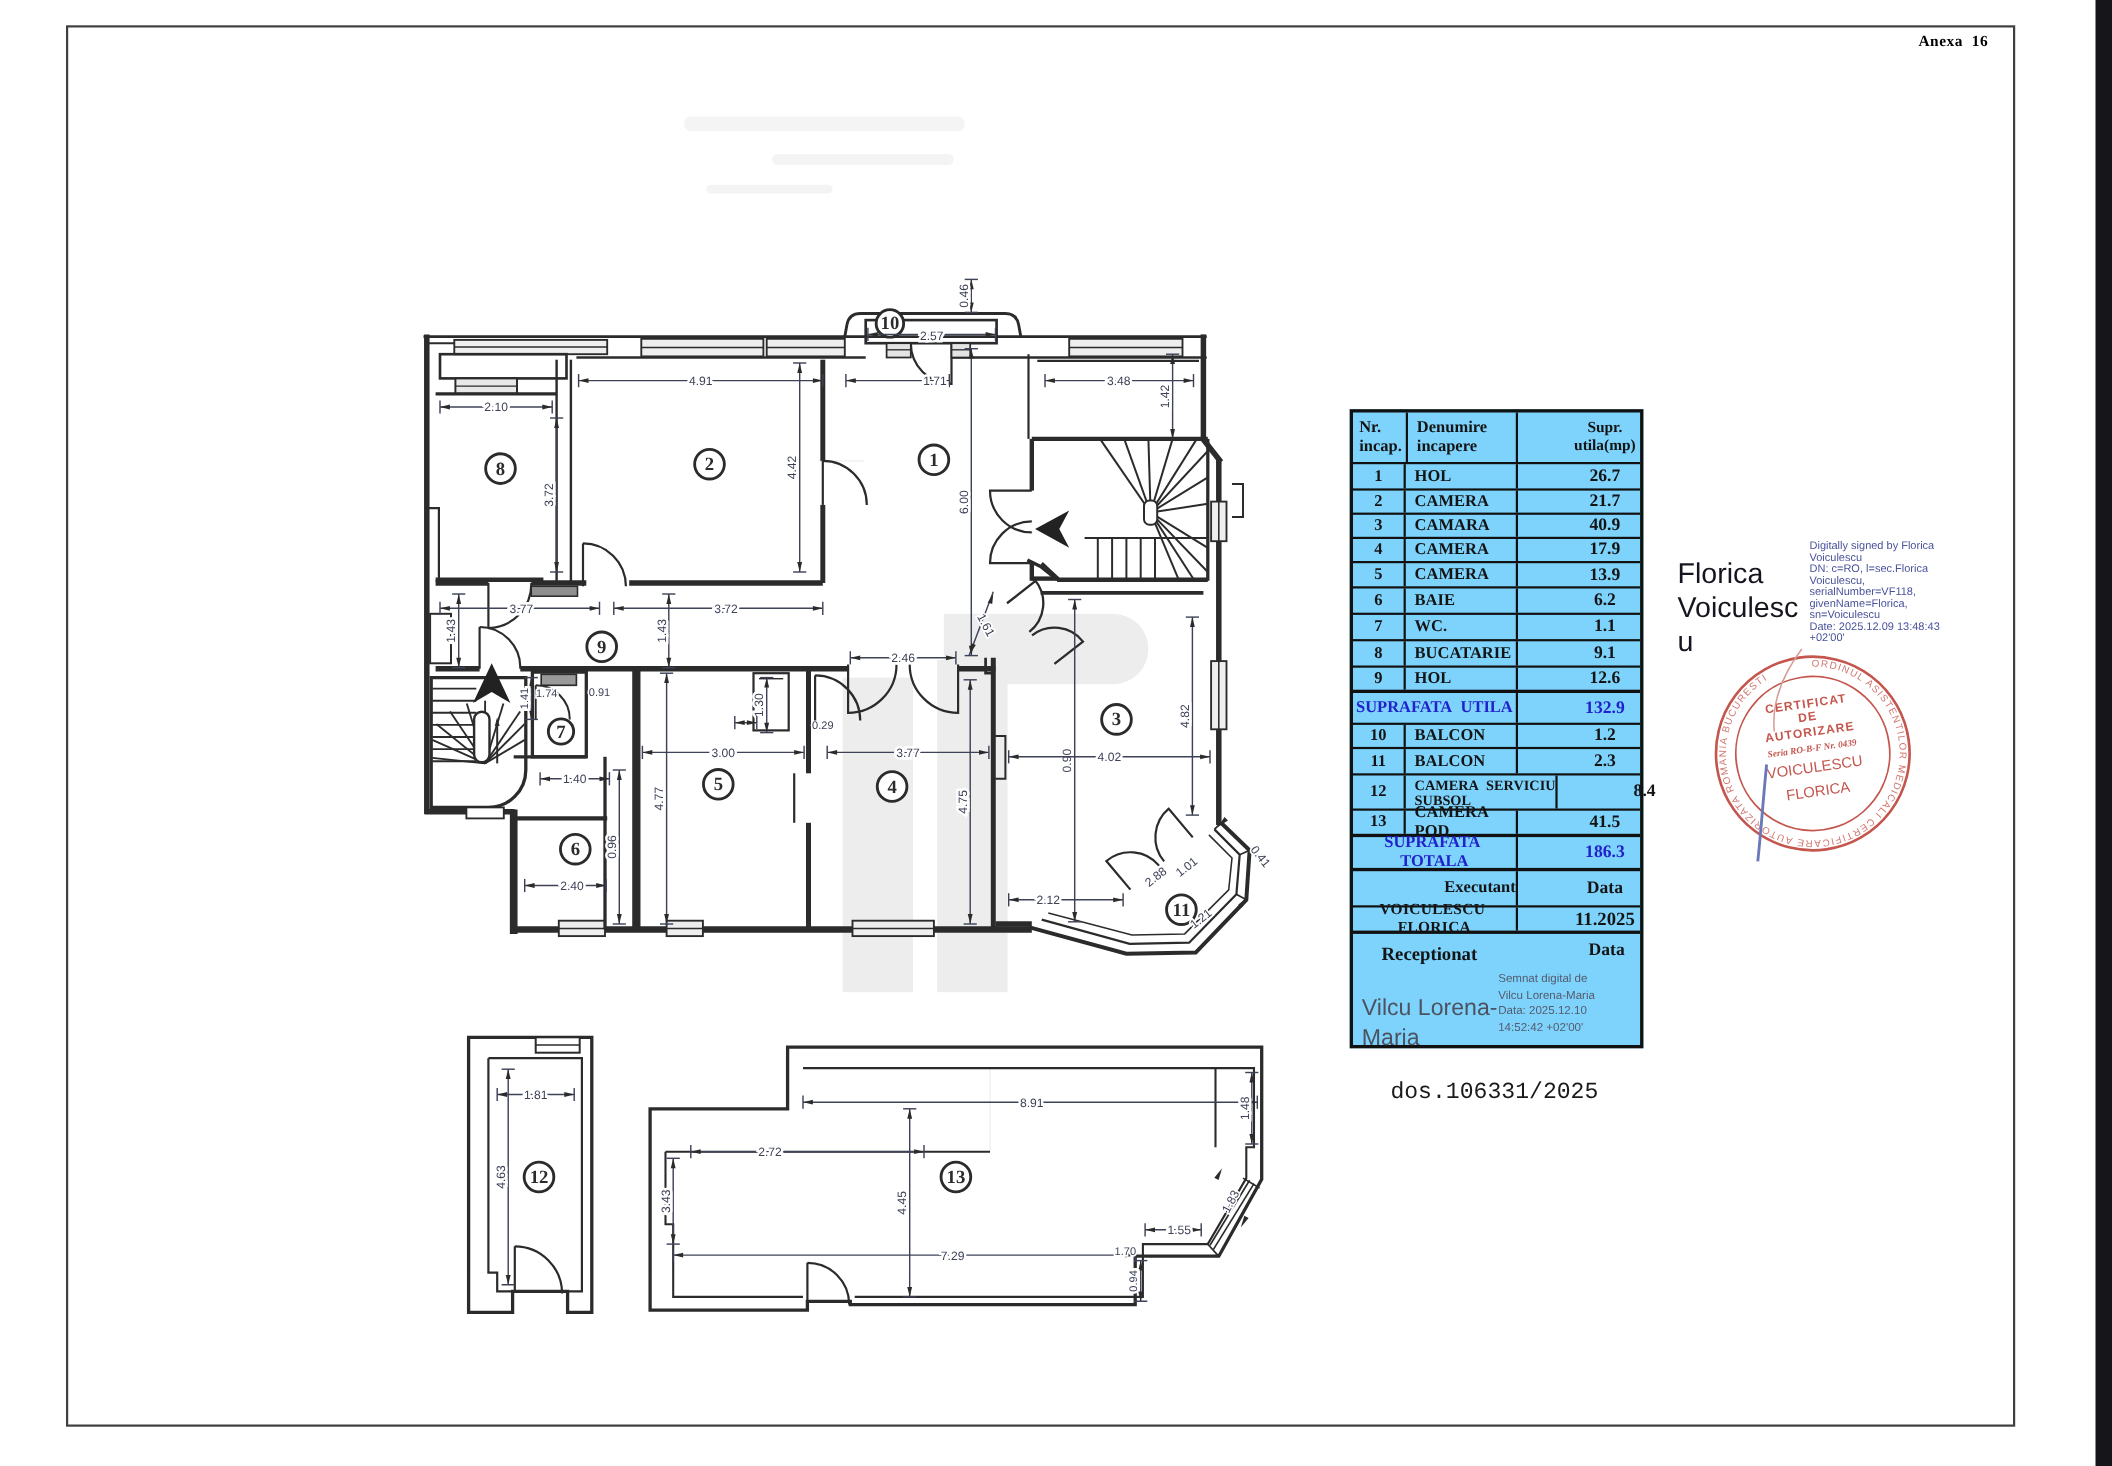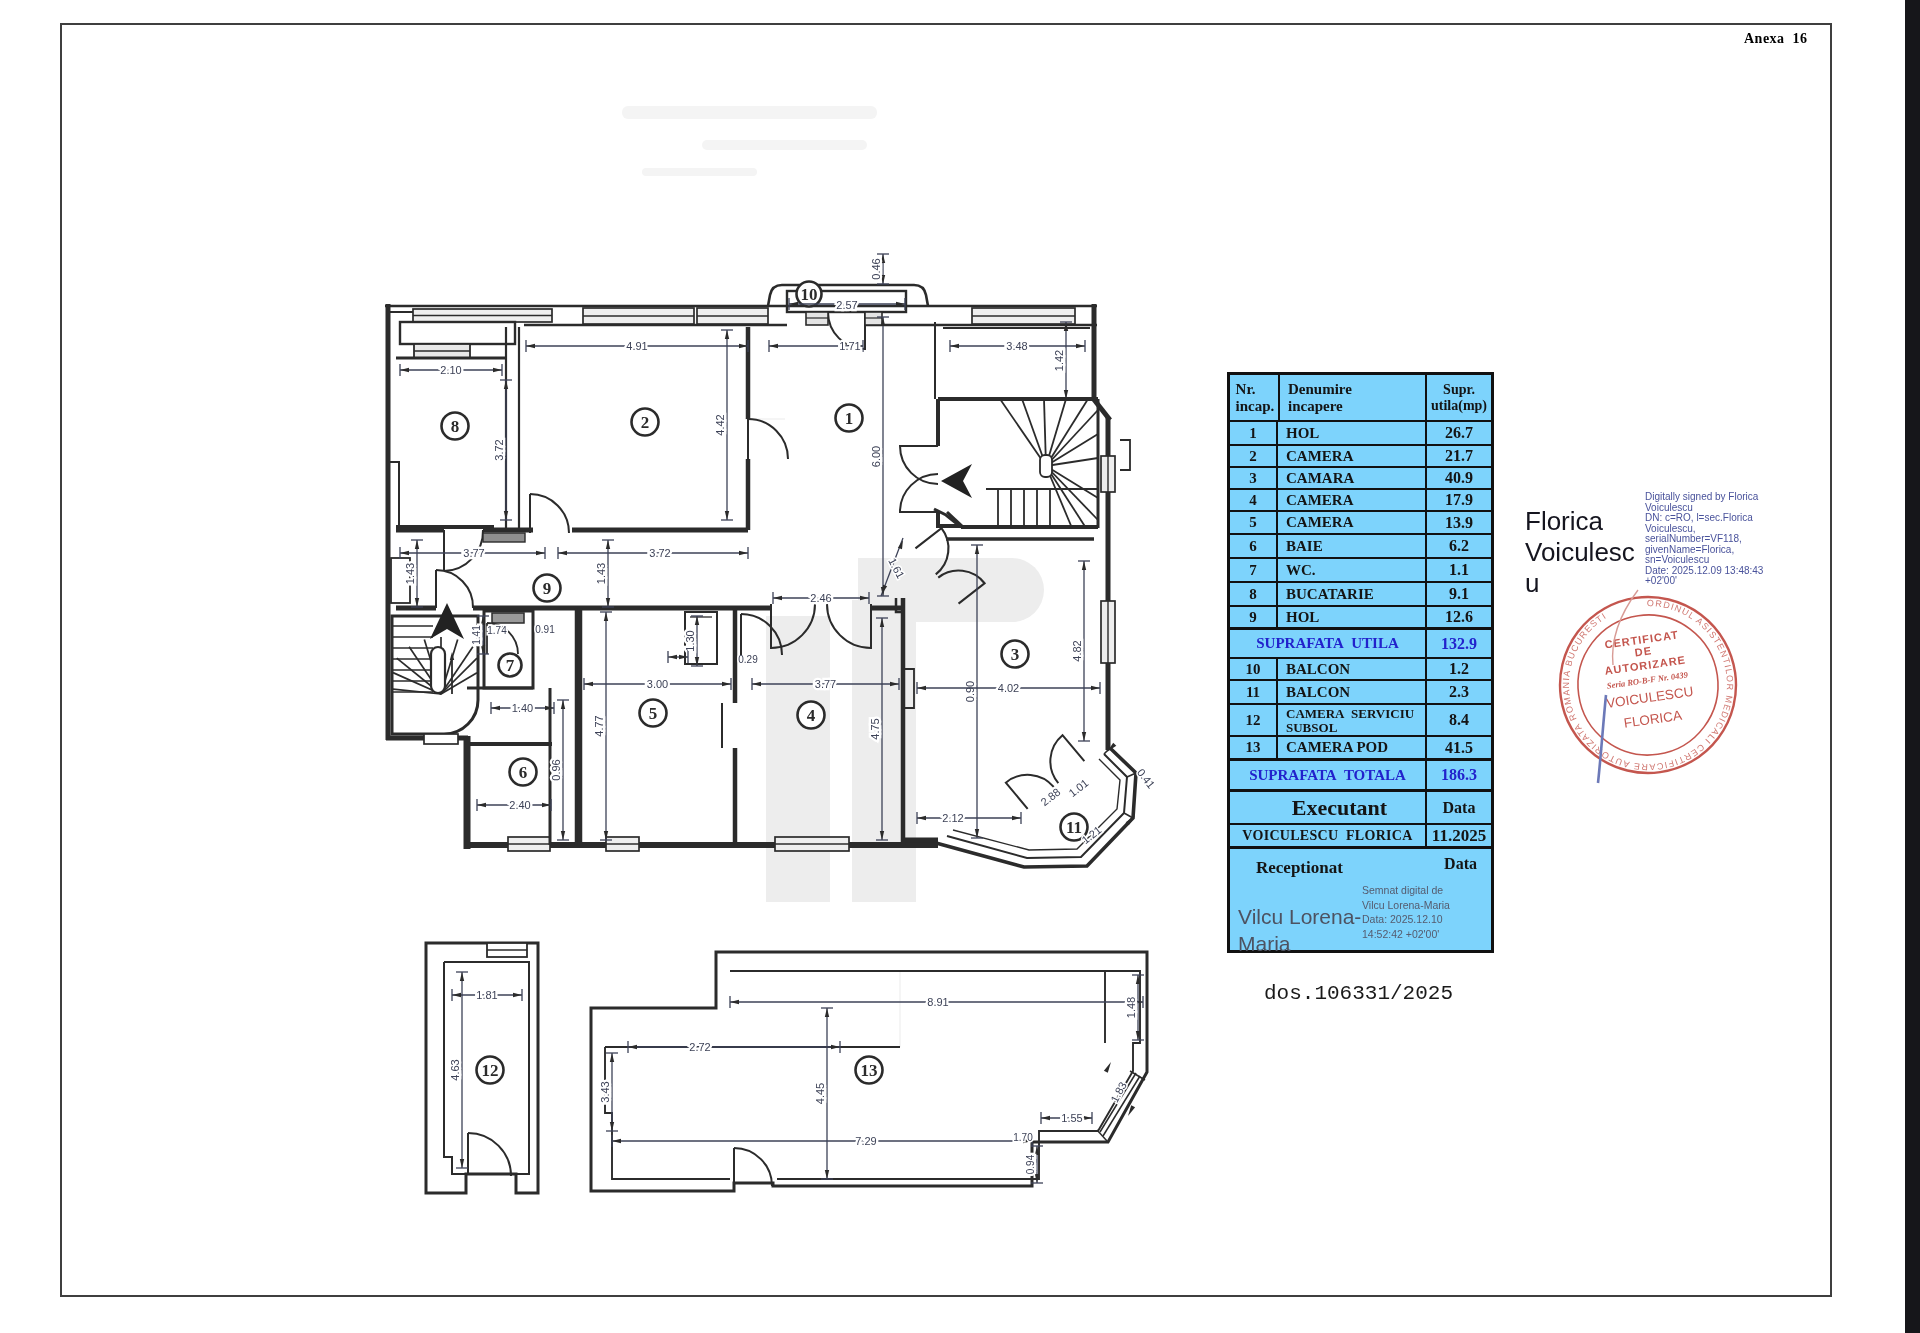--- a/index.html
+++ b/index.html
@@ -6,21 +6,21 @@
               font-family:"Liberation Sans", sans-serif; overflow:hidden; }
   .abs { position:absolute; }
   #tablebox { position:absolute; left:1227px; top:372px; width:267px; box-sizing:border-box;
               border:3px solid #111; background:#7dd3fc;
               font-family:"Liberation Serif", serif; font-weight:bold; color:#141414; }
   .tr { display:flex; border-top:2px solid #111; align-items:center; font-size:15px; box-sizing:border-box; }
   .tr:first-child { border-top:none; }
   .c1 { width:46px; text-align:center; flex:none; border-right:2px solid #111; align-self:stretch; display:flex; align-items:center; justify-content:center; }
   .th .c1 { border-right:2px solid #111; }
   .c2 { flex:1; padding-left:8px; }
-  .c3 { width:64px; flex:none; text-align:center; border-left:2px solid #111; align-self:stretch; display:flex; align-items:center; justify-content:center; font-size:16px; }
+  .c3 { width:64px; flex:none; text-align:center; border-left:2px solid #111; align-self:stretch; display:flex; align-items:center; justify-content:center; font-size:16px;padding-left:47px; }
   .cw { flex:1; text-align:center; }
   .blue { color:#2222cc; }
   .blue .c3 { color:#2222cc; }
   .th { font-size:15px; }
   .recept { position:relative; height:104px; border-top:3px solid #111; box-sizing:border-box;padding-left:20px; }
 </style>
 </head>
 <body>
 
 <div class="abs" style="left:1905px;top:0;width:15px;height:1333px;background:#16161a;"></div>
@@ -695,21 +695,21 @@
       <div class="c2">CAMERA POD</div>
       <div class="c3">41.5</div>
     </div>
 
 <div class="tr blue" style="height:31px;border-top-width:3px">
       <div class="cw">SUPRAFATA&nbsp; TOTALA</div>
       <div class="c3">186.3</div>
     </div>
 
 <div class="tr" style="height:34px;border-top-width:3px">
-      <div class="cw" style="font-size:22px;padding-left:24px;text-align:center">Executant</div>
+      <div class="cw" style="font-size:15px;padding-left:24px;text-align:right">Executant</div>
       <div class="c3" style="font-size:16px">Data</div>
     </div>
 
 <div class="tr" style="height:23px">
       <div class="cw" style="font-size:14px;letter-spacing:.3px">VOICULESCU&nbsp; FLORICA</div>
       <div class="c3" style="font-size:17px">11.2025</div>
     </div>
 
 <div class="recept">
       <div style="position:absolute;left:26px;top:9px;font-size:17px;font-weight:bold">Receptionat</div>

